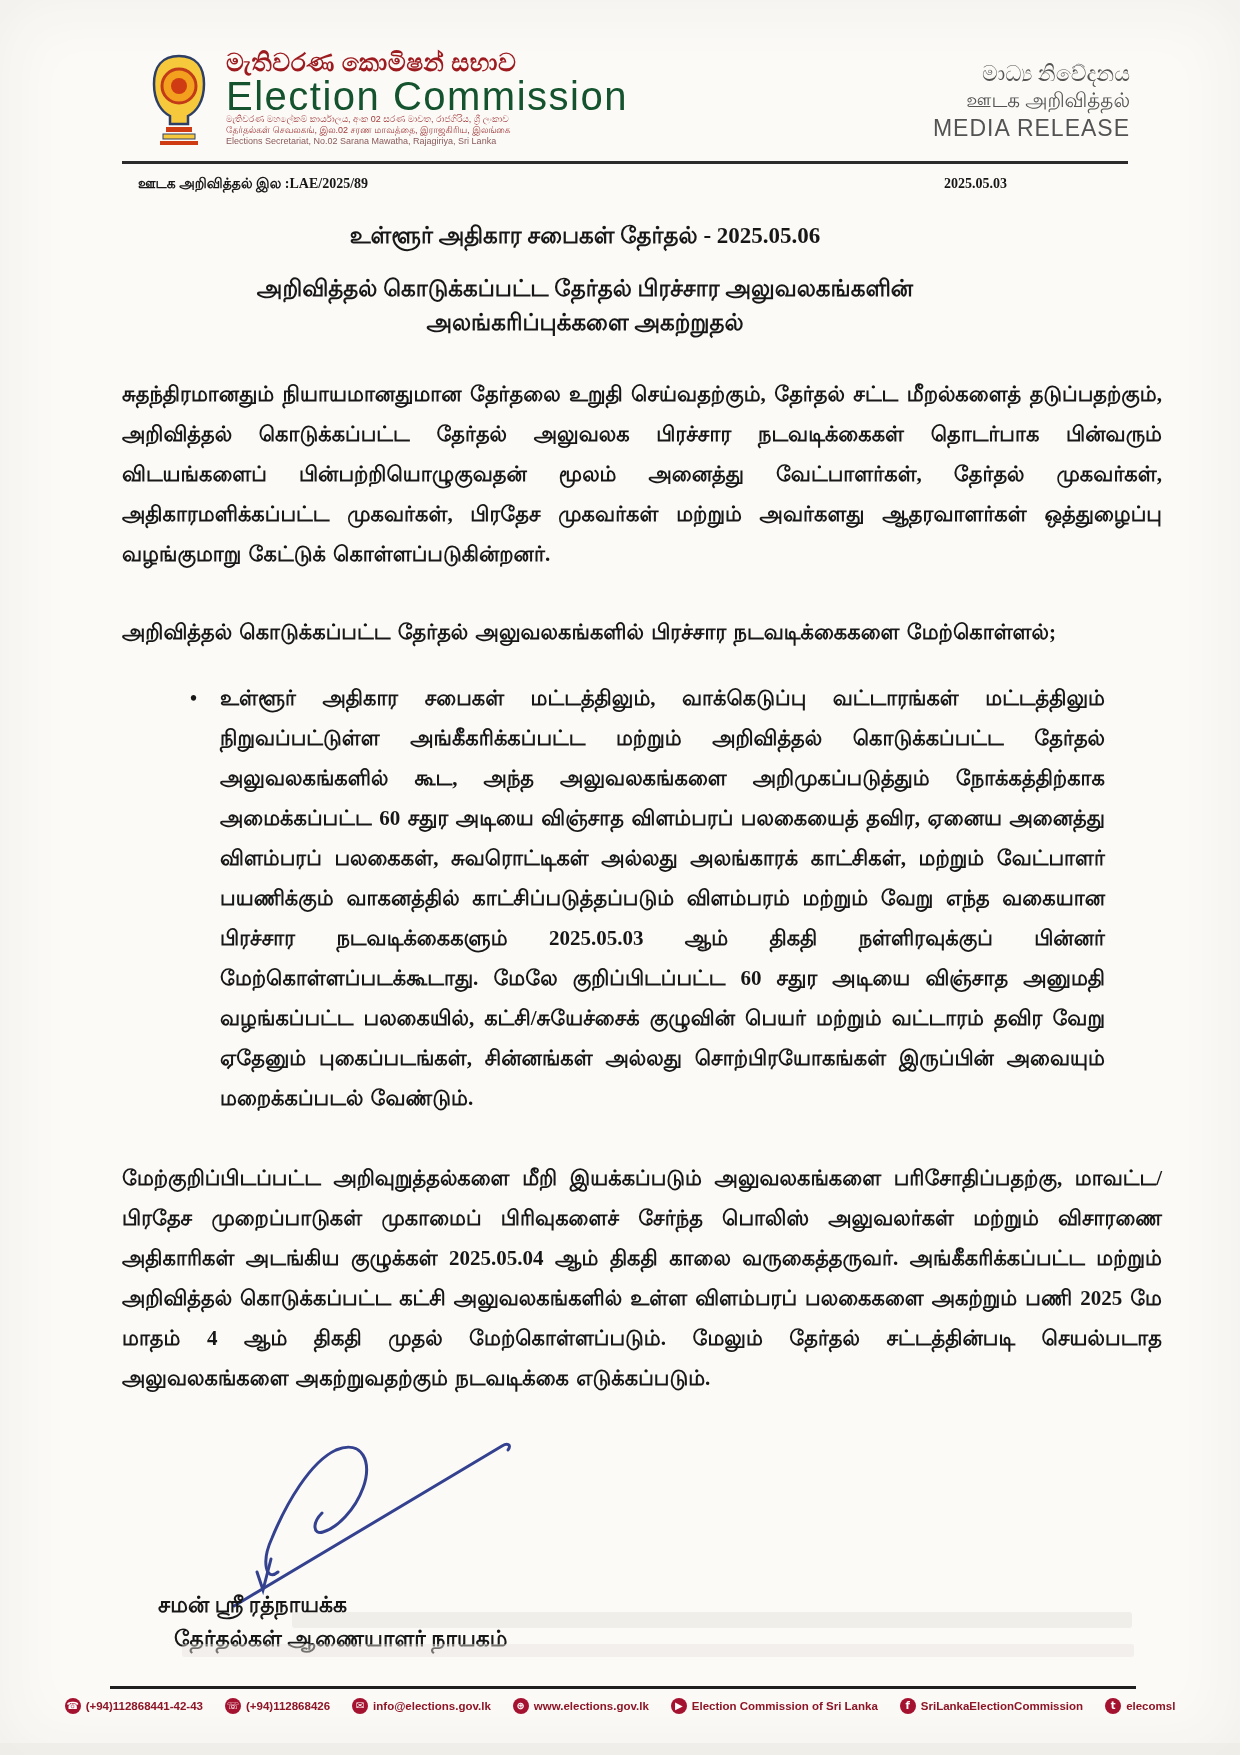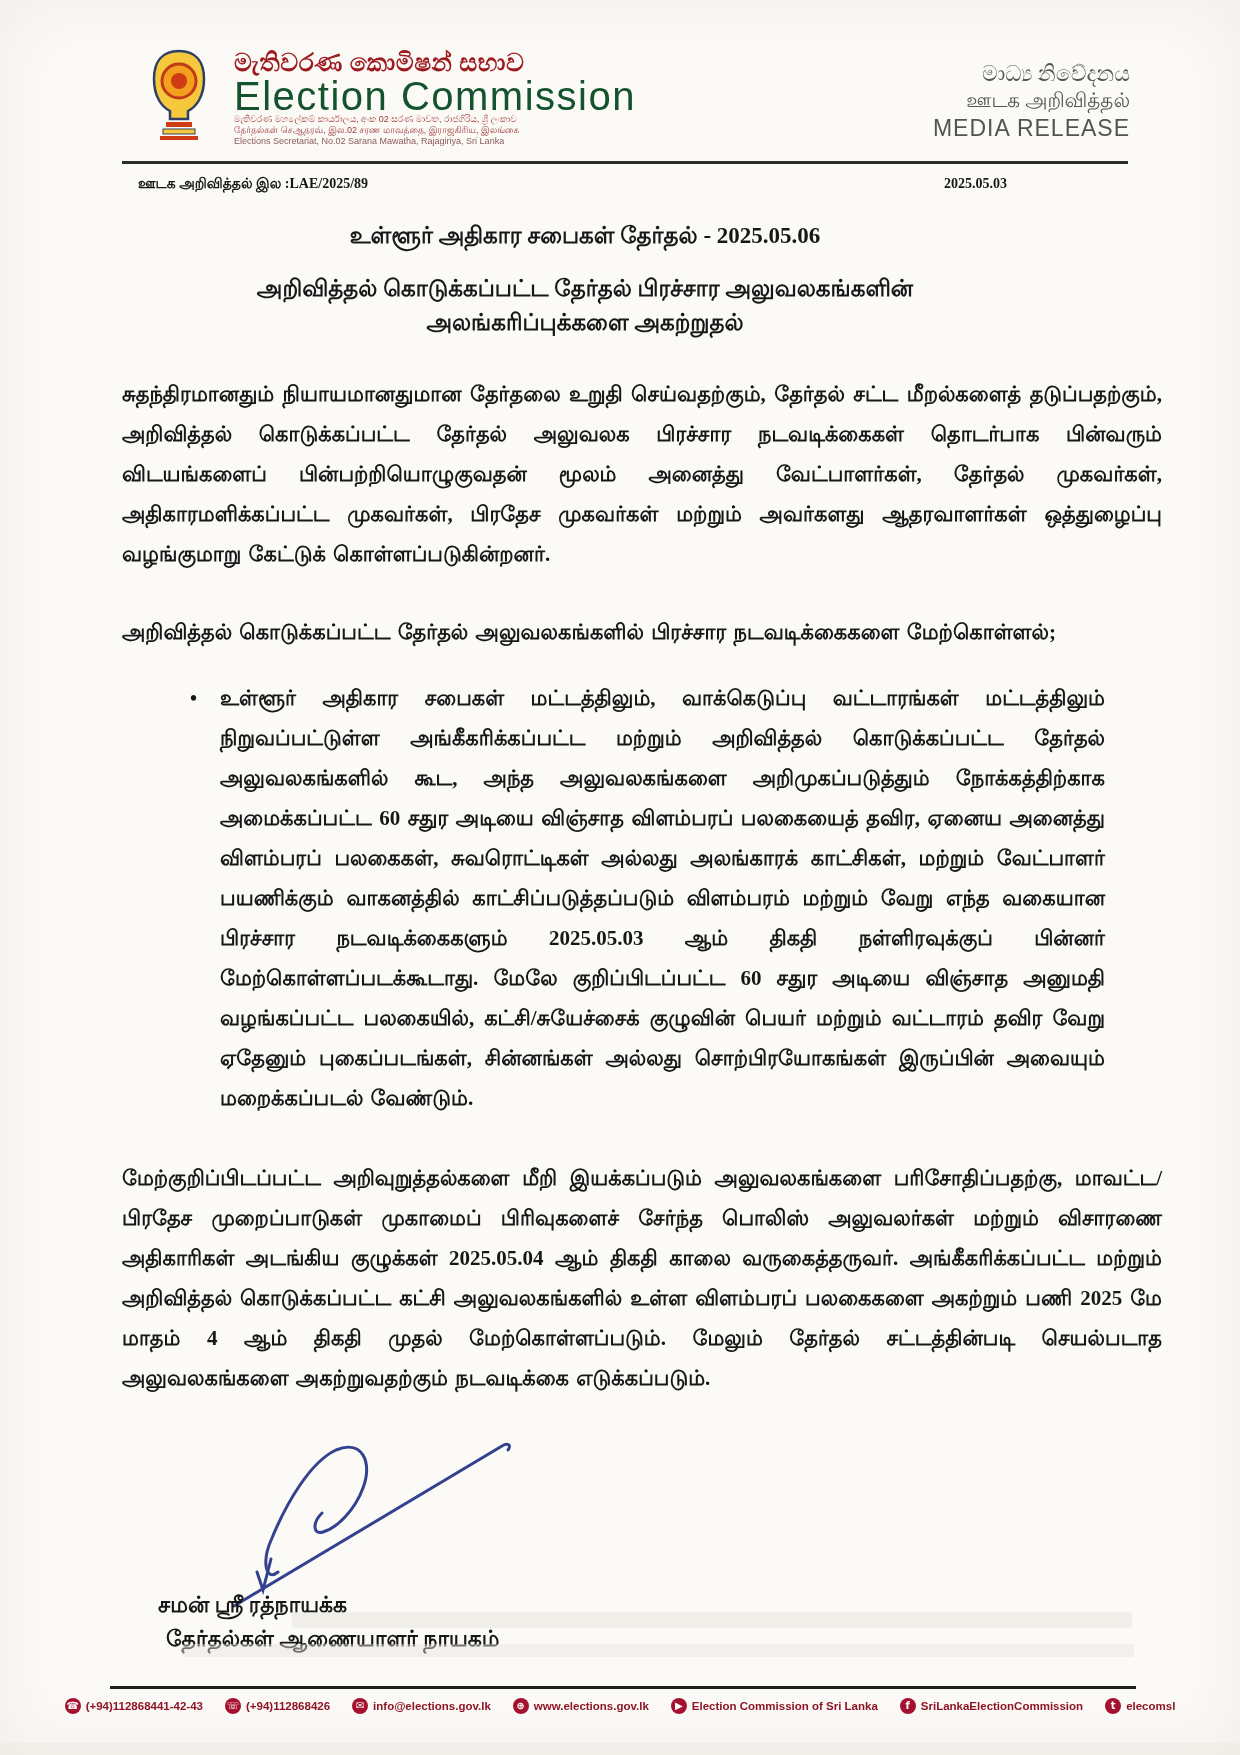--- a/index.html
+++ b/index.html
@@ -9,21 +9,21 @@
     margin:0 auto;
     background:#fbfaf7;
     overflow:hidden;
     font-family:"Liberation Serif","DejaVu Serif",serif;
     color:#171717;
     box-shadow:inset 0 0 70px rgba(60,55,45,.06);
   }
 
   
   .header{display:flex;justify-content:space-between;padding:48px 110px 0 148px;}
-  .brand{display:flex;gap:24px;align-items:flex-start;}
+  .brand{display:flex;gap:16px;align-items:flex-end;}
   .brand-text{display:flex;flex-direction:column;}
   .org-sinhala{font-size:25px;font-weight:700;color:#9d1b1f;letter-spacing:.5px;line-height:30px;}
   .org-tamil{font-size:27px;font-weight:700;color:#9d1b1f;line-height:33px;}
   .org-english{font-size:40px;font-weight:400;color:#14532d;letter-spacing:1.5px;line-height:36px;
     font-family:"Liberation Sans","DejaVu Sans",sans-serif;}
   .addr{font-size:9px;line-height:11px;color:#a03a3a;font-family:"Liberation Sans","DejaVu Sans",sans-serif;}
   .addr.eng{color:#8a5a5a;}
   .release{text-align:right;color:#535353;padding-top:12px;}
   .release-l1{font-size:22px;line-height:27px;}
   .release-l2{font-size:20px;line-height:26px;}
@@ -46,21 +46,21 @@
   .lead{margin-top:38px;text-align:left;}
   .bullet-row{display:flex;margin:26px 135px 0 190px;font-size:21px;line-height:40px;font-weight:600;}
   .bullet-mark{width:30px;flex:none;font-size:20px;}
   .bullet-text{text-align:justify;word-spacing:2px;}
   .para2{margin-top:40px;}
 
   
   .sig{position:relative;margin:14px 16px 0 158px;height:255px;}
   .sig svg{position:absolute;left:58px;top:2px;}
   .sig-name{position:absolute;top:180px;left:0;font-size:22px;font-weight:700;}
-  .sig-title{position:absolute;top:214px;left:8px;font-size:22px;font-weight:600;}
+  .sig-title{position:absolute;top:214px;left:16px;font-size:22px;font-weight:600;}
 
   
   .scan-band{position:absolute;background:#e6e3dd;border-radius:3px;}
   .band-1{left:292px;top:1612px;width:840px;height:16px;opacity:.55;}
   .band-2{left:182px;top:1644px;width:952px;height:13px;opacity:.45;}
   .bottom-strip{position:absolute;left:0;right:0;bottom:0;height:12px;background:#edebe6;opacity:.7;}
 
   
   .footer{position:absolute;left:0;right:0;top:1686px;}
   .foot-rule{border:none;border-top:3px solid #1f1f1f;margin:0 104px 0 110px;}
@@ -84,21 +84,21 @@
         <circle cx="31" cy="33" r="17" fill="#f2a01e" stroke="#c23b18" stroke-width="3"></circle>
         <circle cx="31" cy="33" r="8" fill="#cf3b12"></circle>
         <rect x="18" y="74" width="26" height="5" fill="#cf3b12"></rect>
         <rect x="15" y="81" width="32" height="5" fill="#f6c93c" stroke="#2e3f66" stroke-width="1"></rect>
         <rect x="12" y="88" width="38" height="4" fill="#cf3b12"></rect>
       </svg>
       <div class="brand-text">
         <div class="org-sinhala">මැතිවරණ කොමිෂන් සභාව</div>
         <div class="org-english">Election Commission</div>
         <div class="addr">මැතිවරණ මහලේකම් කාර්යාලය, අංක 02 සරණ මාවත, රාජගිරිය, ශ්‍රී ලංකාව</div>
-        <div class="addr">தேர்தல்கள் செஆதரவ், இல.02 சரண மாவத்தை, இராஜகிரிய, இலங்கை</div>
+        <div class="addr">தேர்தல்கள் செவலகங், இல.02 சரண மாவத்தை, இராஜகிரிய, இலங்கை</div>
         <div class="addr eng">Elections Secretariat, No.02 Sarana Mawatha, Rajagiriya, Sri Lanka</div>
       </div>
     </div>
     <div class="release">
       <div class="release-l1">මාධ්‍ය නිවේදනය</div>
       <div class="release-l2">ஊடக அறிவித்தல்</div>
       <div class="release-l3">MEDIA RELEASE</div>
     </div>
   </div>
 

